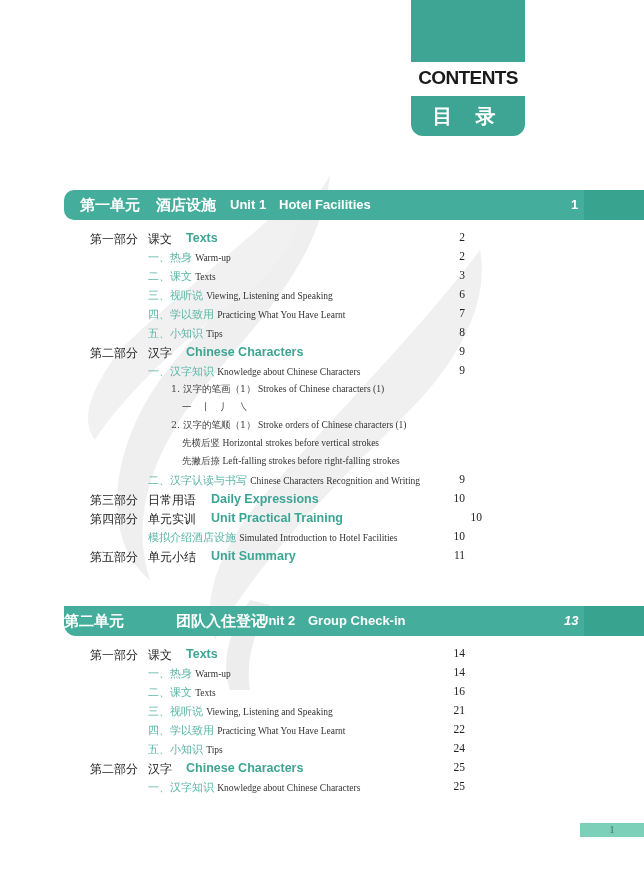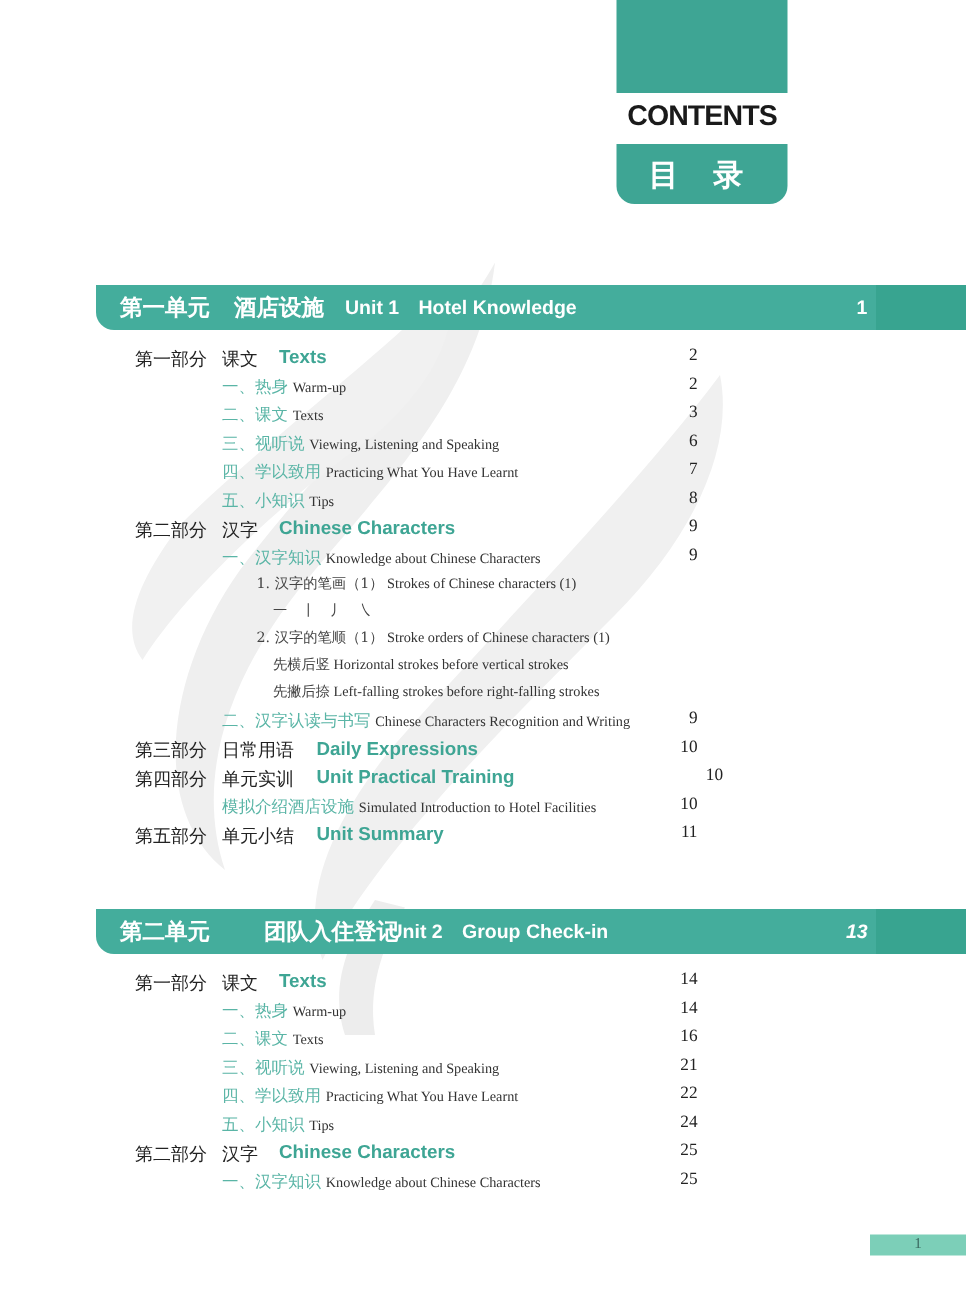--- a/index.html
+++ b/index.html
@@ -58,26 +58,26 @@
   <path d="M330 175 C 300 230, 220 300, 160 380 C 110 450, 100 540, 150 580 C 130 520, 150 450, 210 380 C 260 320, 320 260, 330 175 Z" fill="#efefef"></path>
   <path d="M300 190 C 250 240, 170 300, 120 350 C 90 390, 80 420, 95 440 C 120 400, 180 340, 250 290 C 290 255, 305 220, 300 190 Z" fill="#f1f1f1"></path>
   <path d="M480 250 C 420 330, 330 420, 260 500 C 220 550, 200 600, 215 640 C 250 570, 330 490, 410 410 C 460 360, 490 300, 480 250 Z" fill="#f0f0f0"></path>
   <path d="M250 600 C 230 630, 220 660, 230 690 L 250 690 C 245 660, 255 630, 270 605 Z" fill="#ededed"></path>
 </svg>
 
 <div class="header-tab"></div>
 <div class="contents-label">CONTENTS</div>
 <div class="mulu-box">目 录</div>
 
-<div class="unit-bar" style="top:190px;">
+<div class="unit-bar" style="top:190px;border-radius:10px;">
   <div class="end-shade"></div>
   <span class="seg cn" style="left:16px;">第一单元</span>
   <span class="seg cn" style="left:92px;">酒店设施</span>
   <span class="seg en" style="left:166px;">Unit 1</span>
-  <span class="seg en" style="left:215px;">Hotel Knowledge</span>
+  <span class="seg en" style="left:215px;">Hotel Facilities</span>
   <span class="seg pg" style="left:507px;">1</span>
 </div>
 
 <div class="row" style="top:231px;">
   <span class="part-cn">第一部分</span>
   <span class="part-title-cn">课文</span>
   <span class="part-en" style="left:186px;">Texts</span>
   <span class="page">2</span>
 </div>
 <div class="row" style="top:250px;">
@@ -147,21 +147,21 @@
 </div>
 <div class="row" style="top:549px;">
   <span class="part-cn">第五部分</span>
   <span class="part-title-cn">单元小结</span>
   <span class="part-en" style="left:211px;">Unit Summary</span>
   <span class="page">11</span>
 </div>
 
 <div class="unit-bar" style="top:606px;">
   <div class="end-shade"></div>
-  <span class="seg cn" style="left:16px;">第二单元</span>
+  <span class="seg cn" style="left:0;">第二单元</span>
   <span class="seg cn" style="left:92px;margin-left:20px;">团队入住登记</span>
   <span class="seg en" style="left:195px;">Unit 2</span>
   <span class="seg en" style="left:244px;">Group Check-in</span>
   <span class="seg pg" style="left:500px;font-style:italic;">13</span>
 </div>
 
 <div class="row" style="top:647px;">
   <span class="part-cn">第一部分</span>
   <span class="part-title-cn">课文</span>
   <span class="part-en" style="left:186px;">Texts</span>

